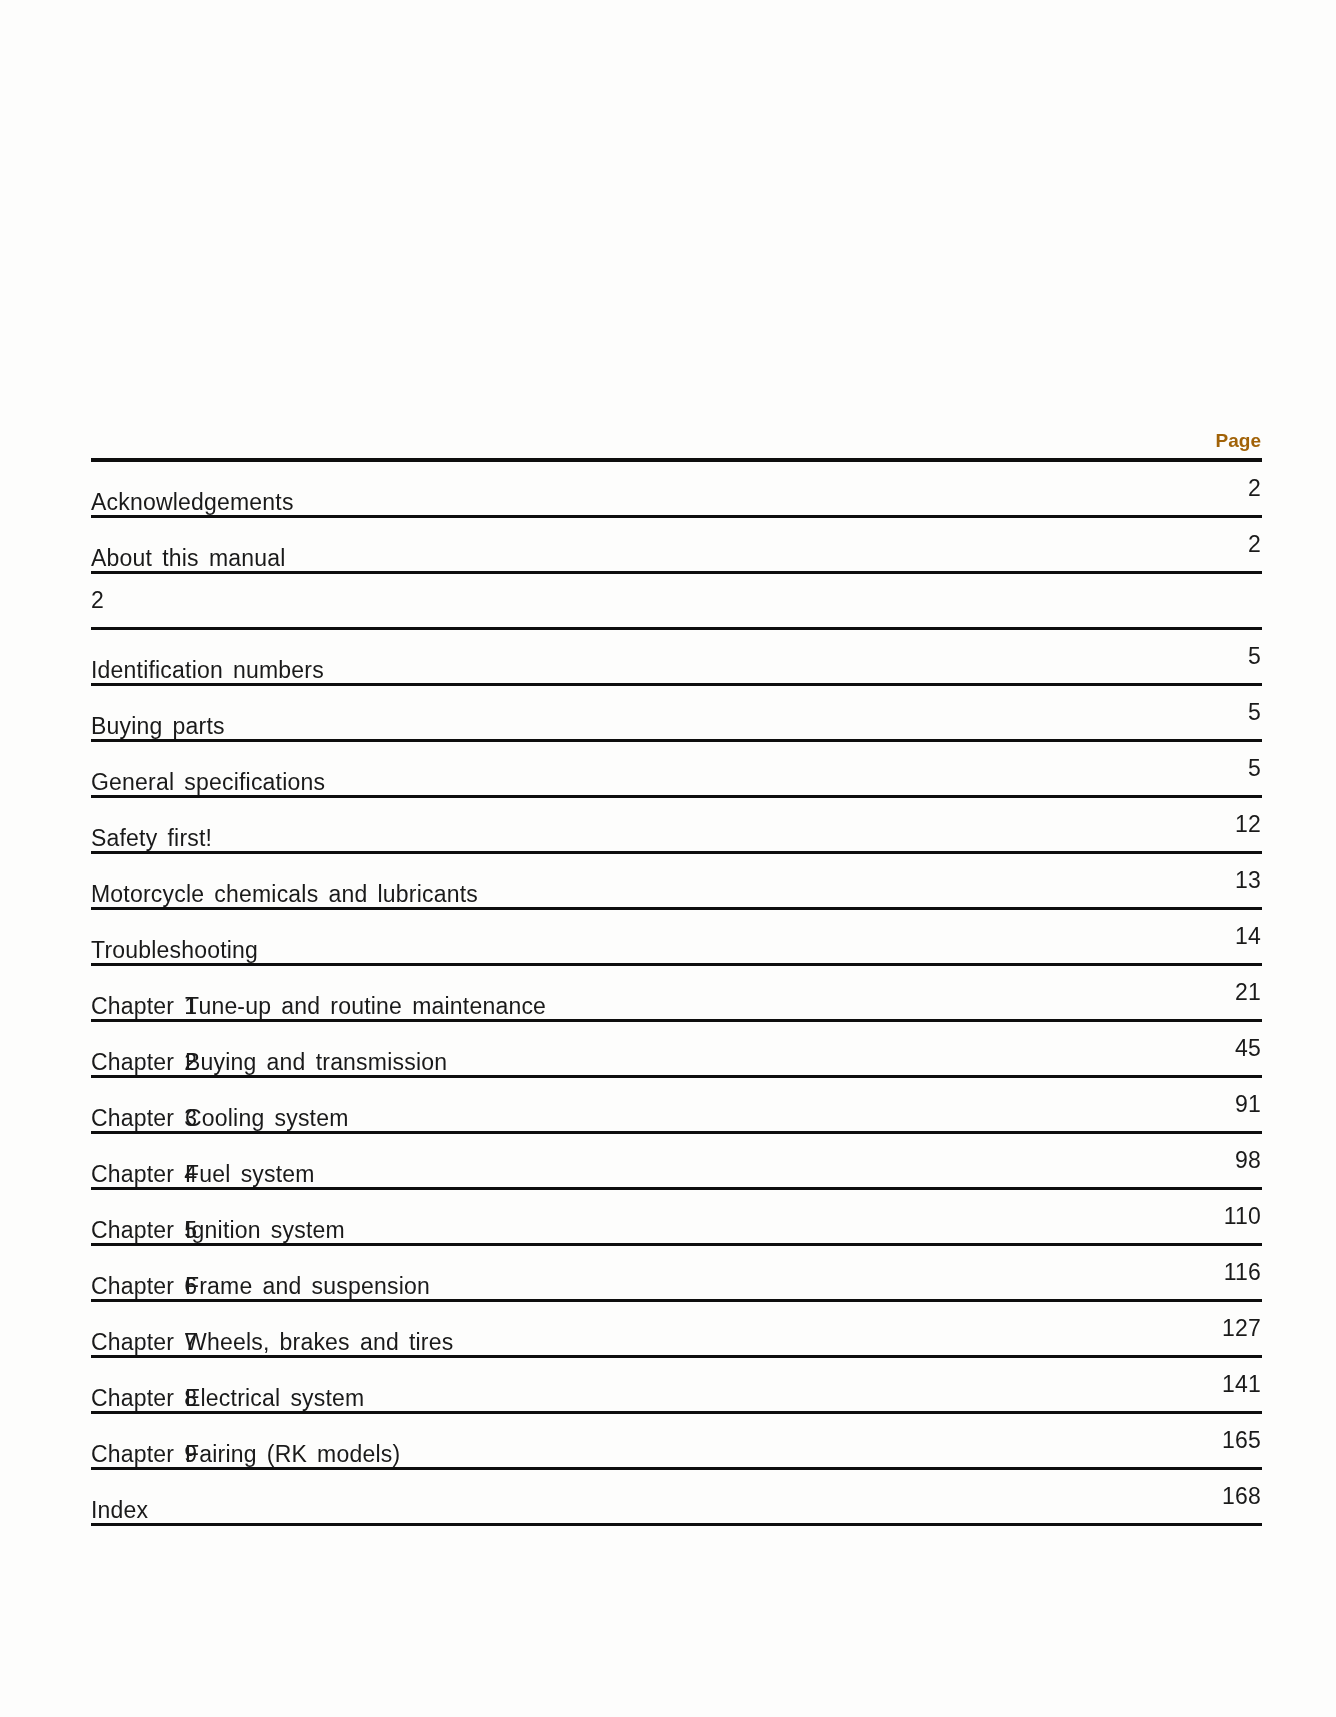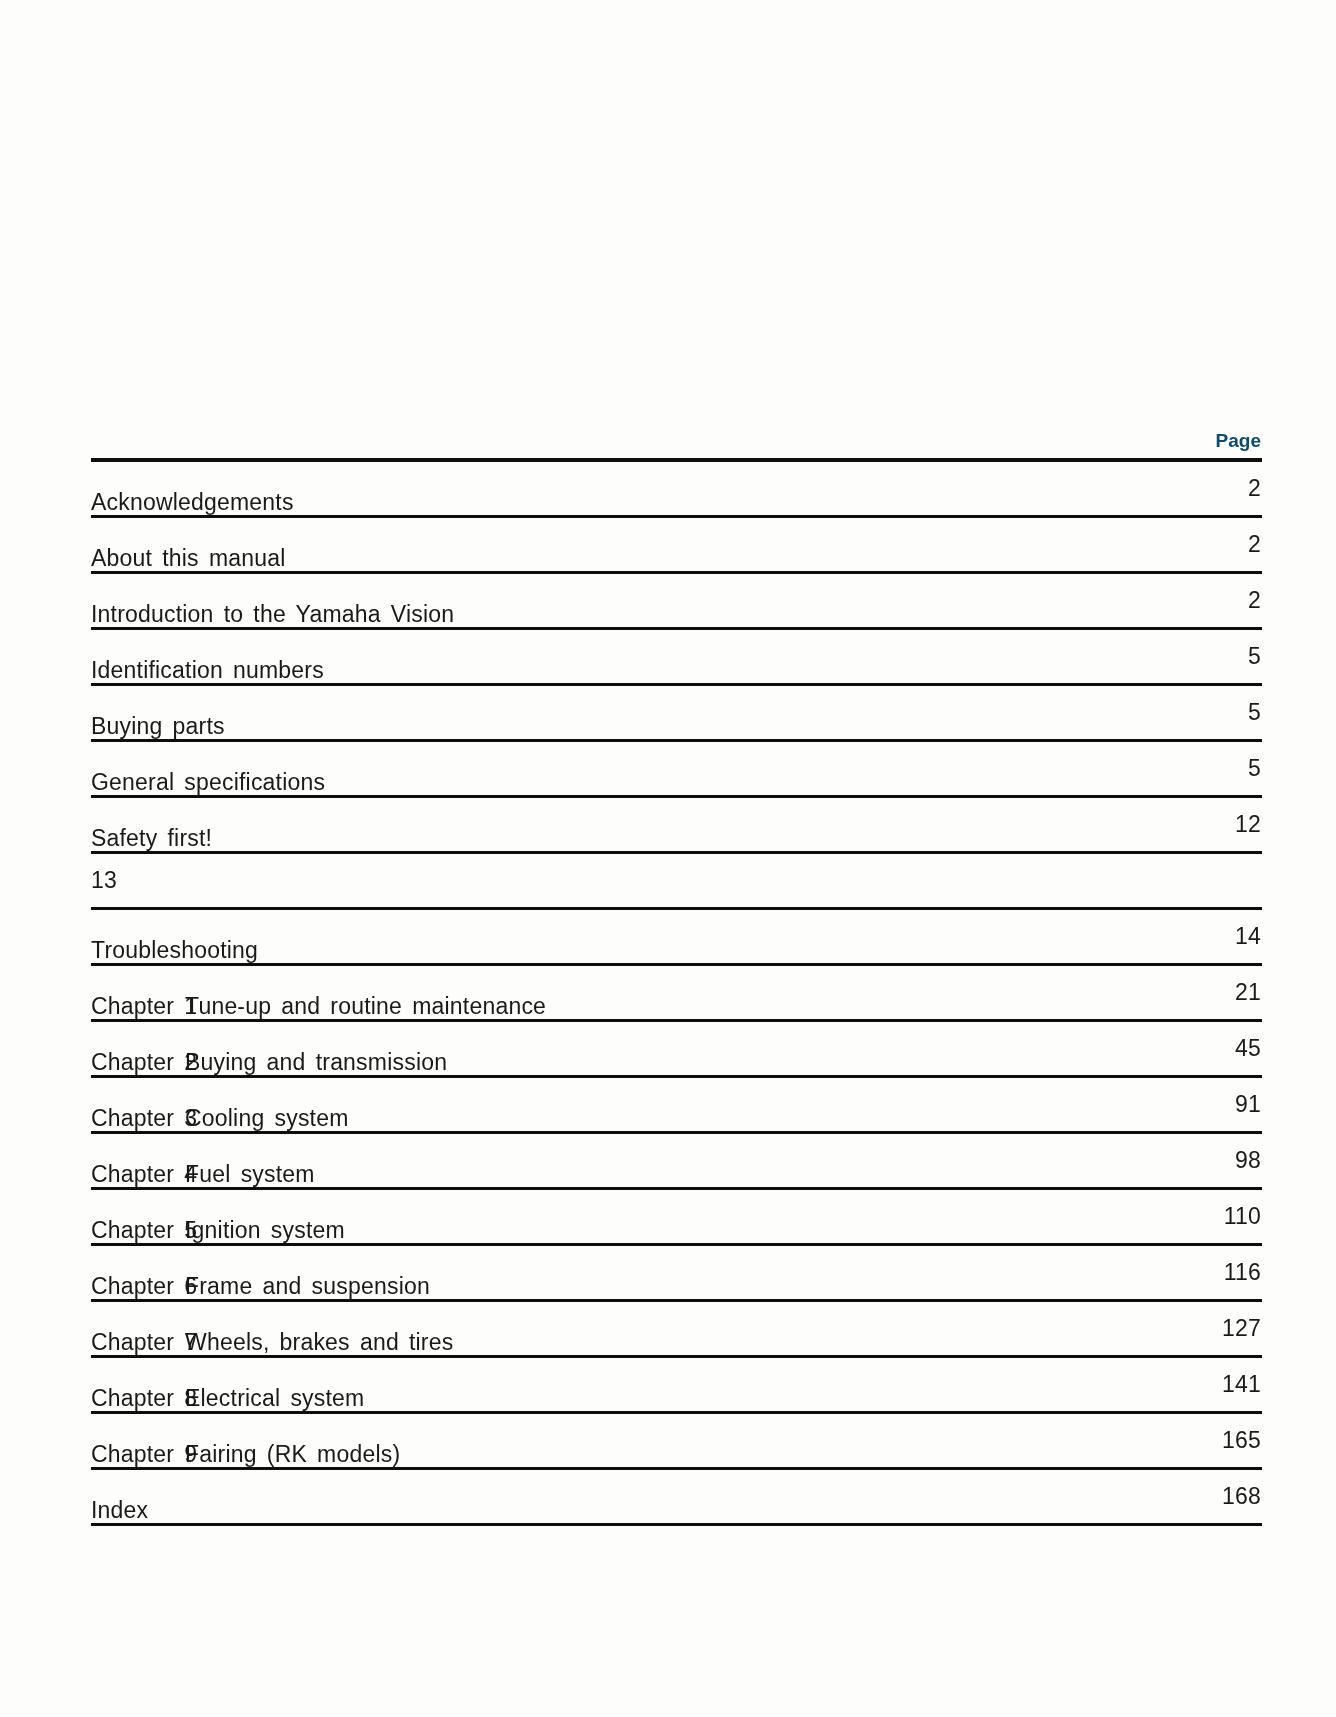--- a/index.html
+++ b/index.html
@@ -35,21 +35,21 @@
     letter-spacing: 0px;
     color: #101010;
   }
   .page-col-label {
     position: absolute;
     top: 431px;
     right: 1px;
     font-size: 19px;
     line-height: 1;
     font-weight: 700;
-    color: #0c4a6e;
+    color: #a16207;
   }
   .toc-list {
     position: absolute;
     top: 458px;
     left: 0;
     width: 100%;
     border-top: 4px solid #0e0e0e;
   }
   .toc-row {
     box-sizing: border-box;
@@ -100,24 +100,20 @@
 
   <div class="toc-row">
     <div class="toc-left">
 
       <span class="toc-title">About this manual</span>
     </div>
     <div class="toc-pagenum">2</div>
   </div>
 
   <div class="toc-row">
-    <div class="toc-left">
-
-      <span class="toc-title">Introduction to the Yamaha Vision</span>
-    </div>
     <div class="toc-pagenum">2</div>
   </div>
 
   <div class="toc-row">
     <div class="toc-left">
 
       <span class="toc-title">Identification numbers</span>
     </div>
     <div class="toc-pagenum">5</div>
   </div>
@@ -141,20 +137,24 @@
 
   <div class="toc-row">
     <div class="toc-left">
 
       <span class="toc-title">Safety first!</span>
     </div>
     <div class="toc-pagenum">12</div>
   </div>
 
   <div class="toc-row">
+    <div class="toc-left">
+
+      <span class="toc-title">Motorcycle chemicals and lubricants</span>
+    </div>
     <div class="toc-pagenum">13</div>
   </div>
 
   <div class="toc-row">
     <div class="toc-left">
 
       <span class="toc-title">Troubleshooting</span>
     </div>
     <div class="toc-pagenum">14</div>
   </div>

